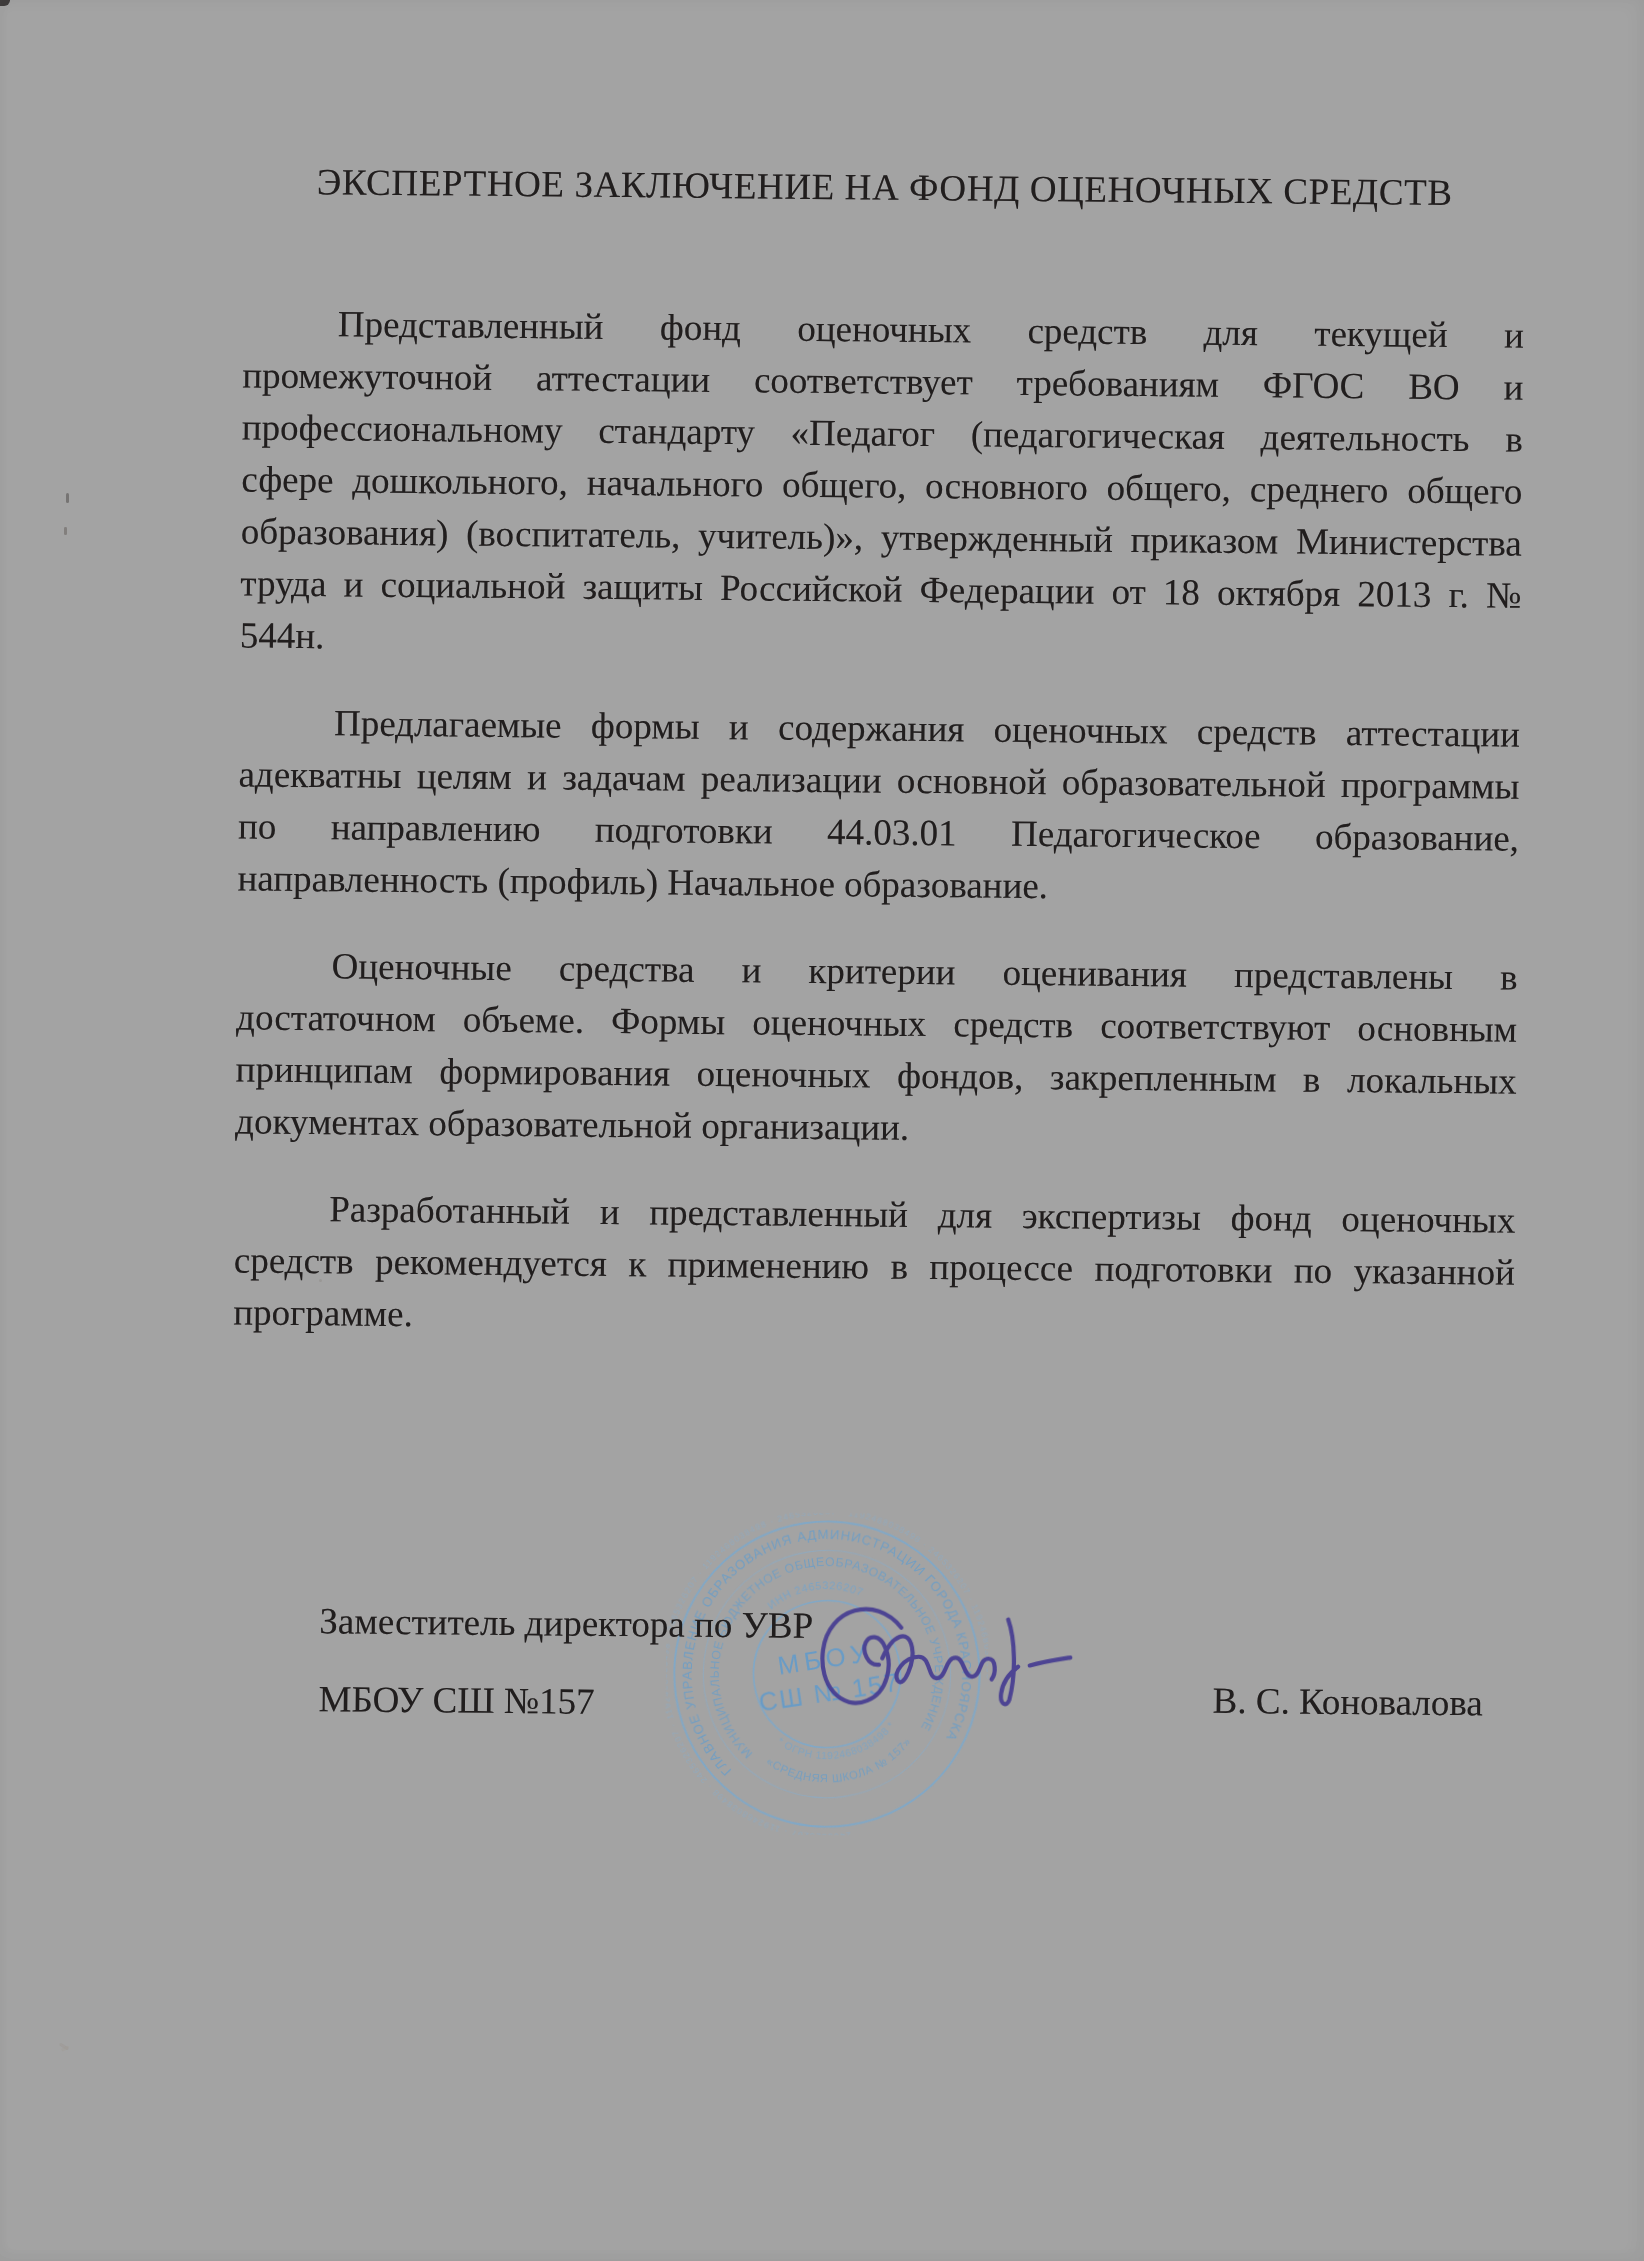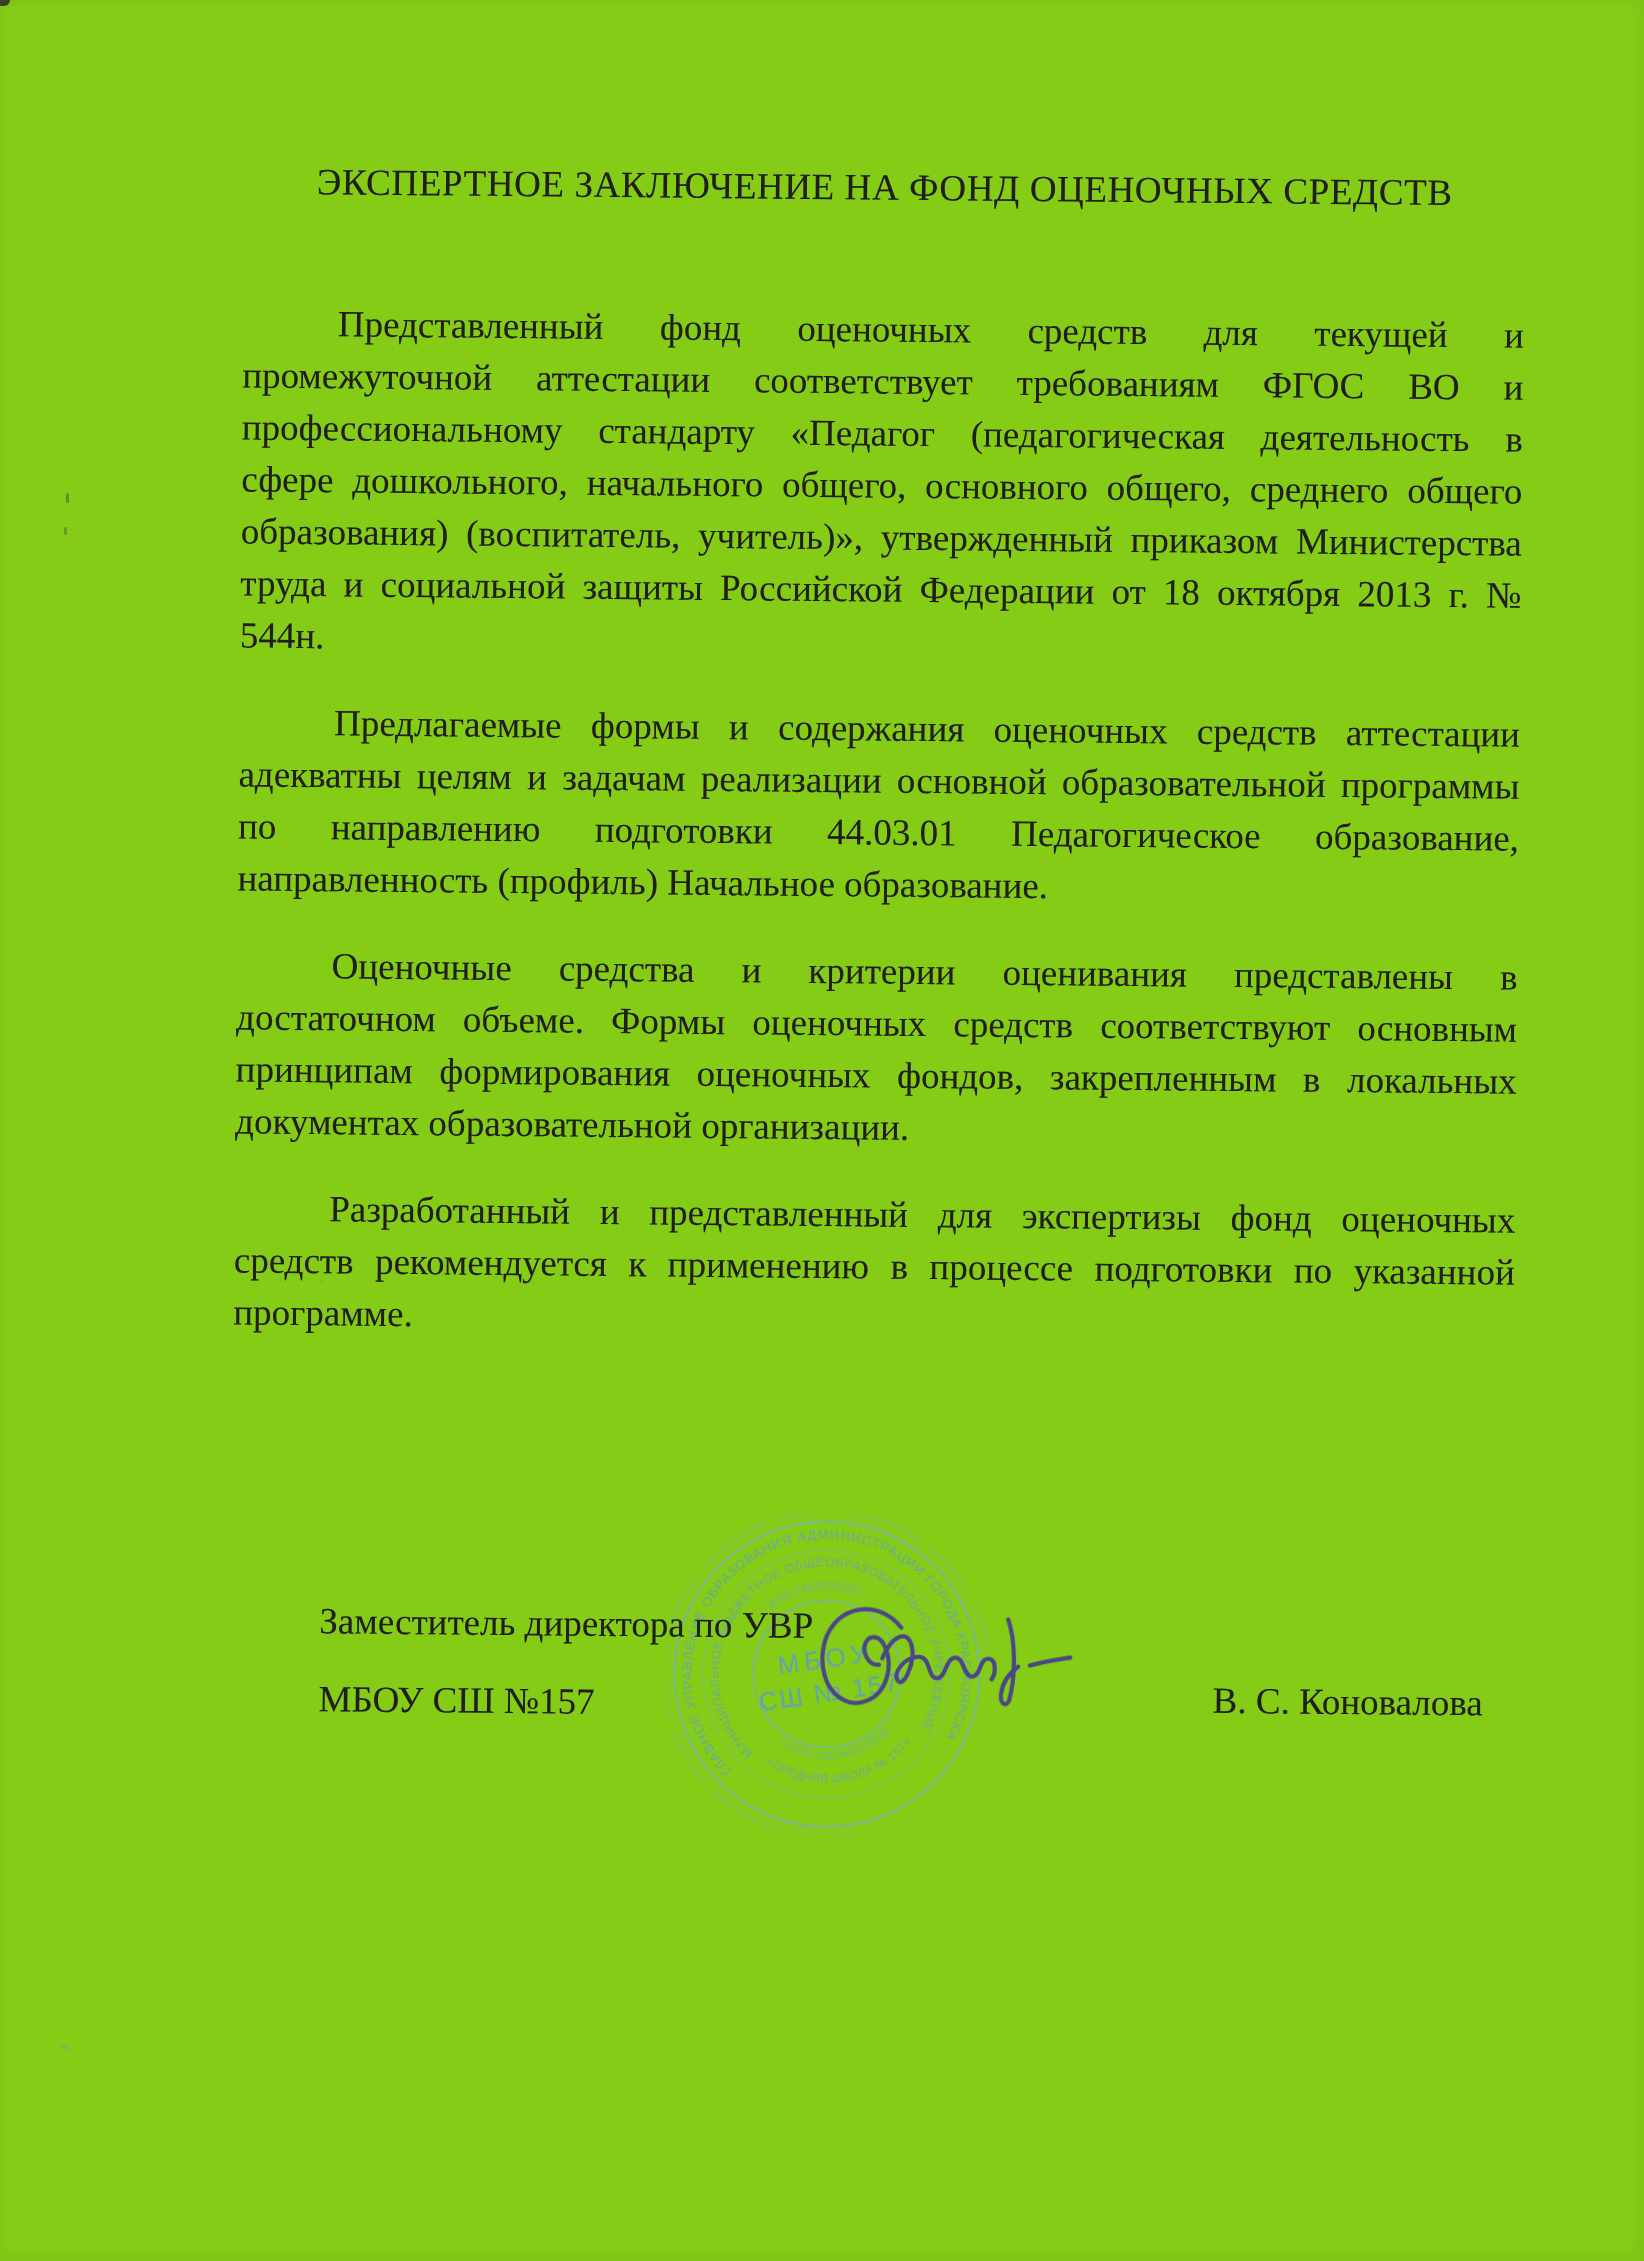--- a/index.html
+++ b/index.html
@@ -6,21 +6,21 @@
   body {
     width: 1644px; height: 2261px;
     background: #fdfdfc;
     font-family: "Liberation Serif", "DejaVu Serif", serif;
     color: #211e1e;
     overflow: hidden;
     position: relative;
   }
   .page {
     position: absolute; inset: 0;
-    background: #84cc16;
+    background: #a3a3a3;
   }
   .page::after {
     content: ""; position: absolute; inset: 0; pointer-events: none;
     box-shadow: inset -5.2px 0 17px rgba(60,60,55,.04), inset 0 -3.9px 13px rgba(60,60,55,.03);
   }
   .rotor {
     position: absolute; inset: 0;
     transform: rotate(0.55deg);
     transform-origin: 822px 0;
   }

